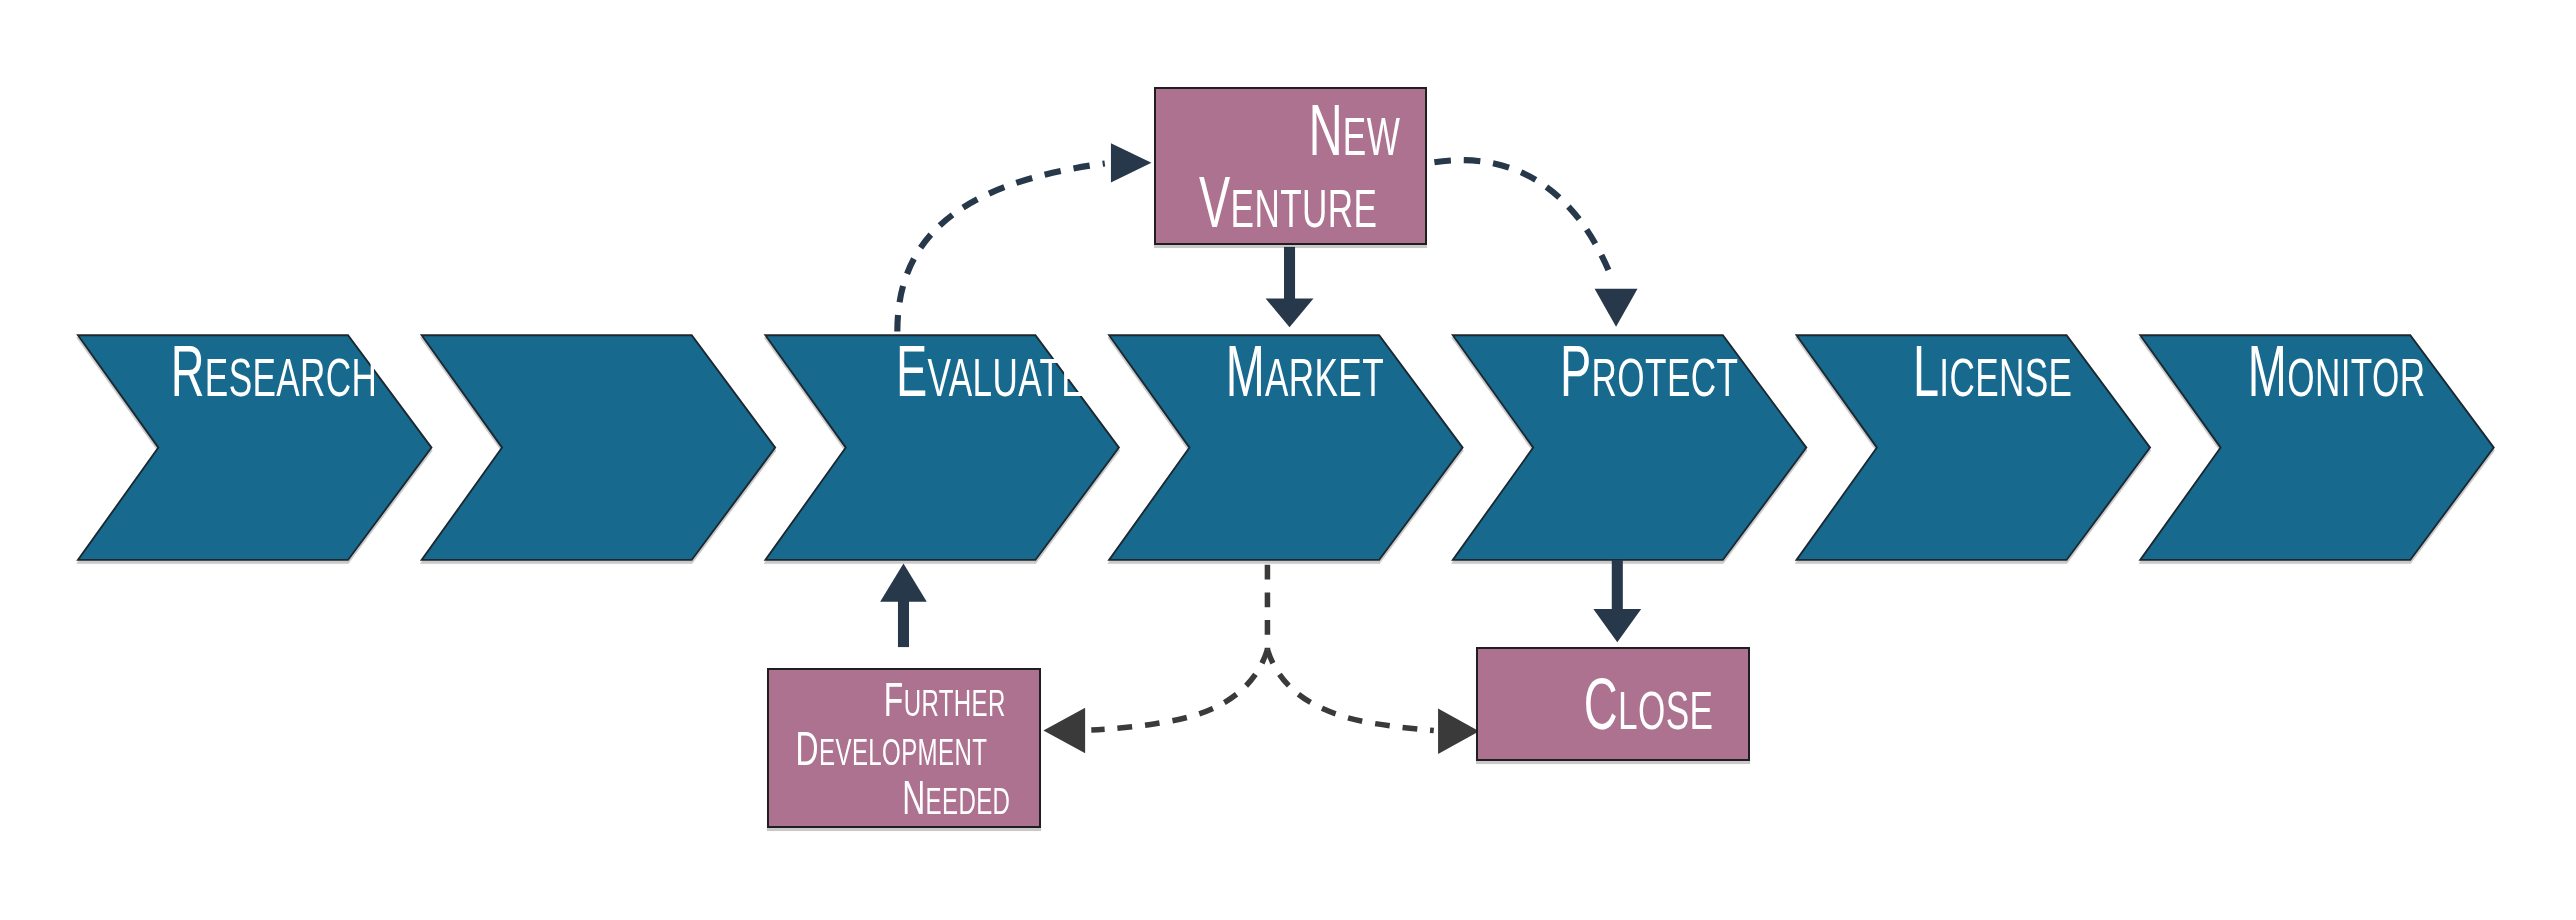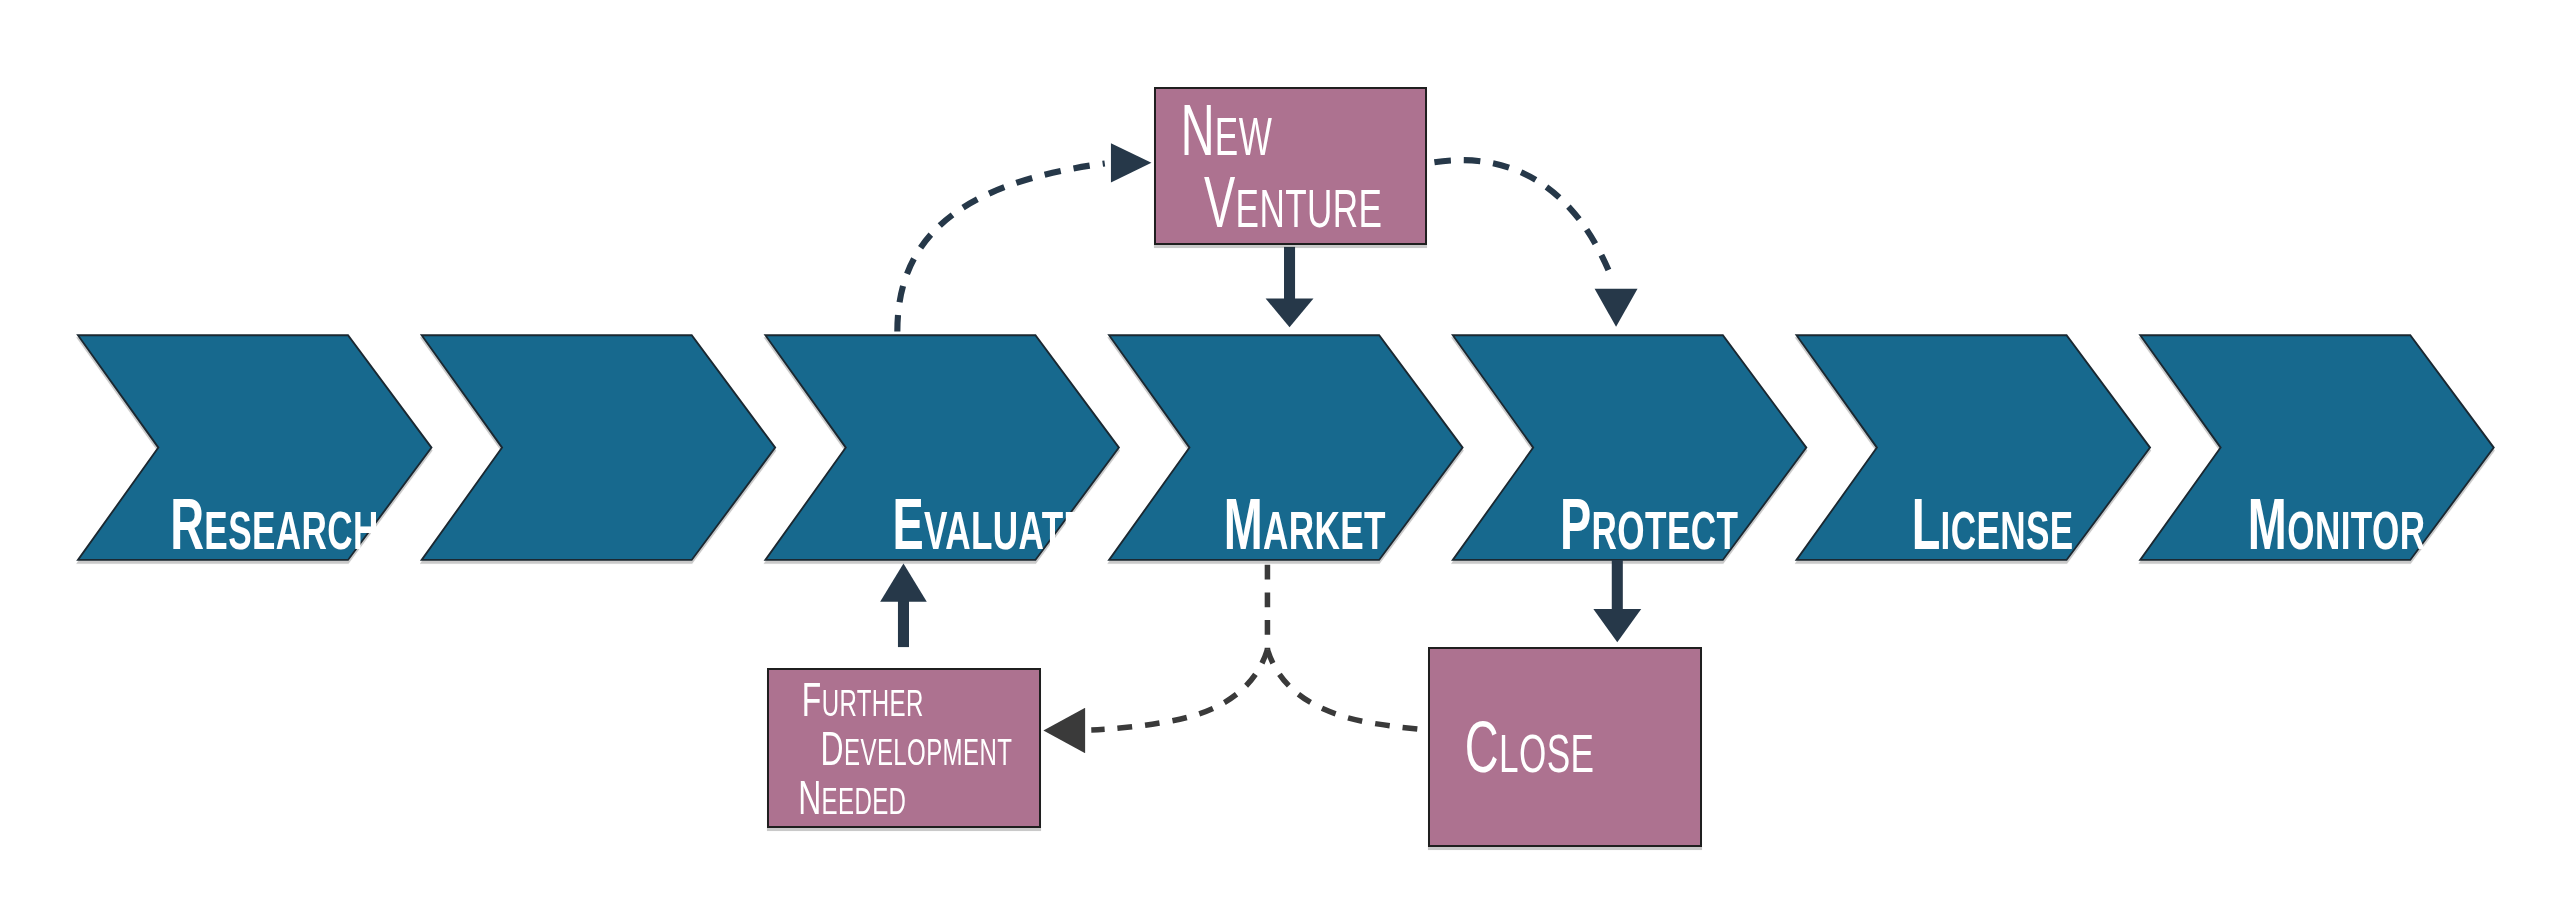--- a/index.html
+++ b/index.html
@@ -29,51 +29,50 @@
     filter:drop-shadow(0px 5px 1px rgba(40,40,40,0.25));
   }
   svg .solid{fill:var(--arrow);stroke:none;}
   svg .dash-top{fill:none;stroke:var(--dashed_top);stroke-width:10;stroke-dasharray:27 21;}
   svg .dash-bot{fill:none;stroke:var(--dashed_bottom);stroke-width:9;stroke-dasharray:24 21;}
   svg .head-top{fill:var(--dashed_top);stroke:none;}
   svg .head-bot{fill:var(--dashed_bottom);stroke:none;}
 
   .chev-label{
     position:absolute;top:335px;height:225px;width:276px;
-    display:flex;align-items:flex-end;justify-content:center;
+    display:flex;align-items:flex-start;justify-content:center;
     --big:72px;--small:54px;
     pointer-events:none;
-    font-weight:bold;
   }
   .sc{
     display:inline-block;
     transform:scaleX(0.65);
     transform-origin:50% 50%;
     white-space:pre;
     text-transform:uppercase;
     color:var(--text);
     line-height:1;
     letter-spacing:0.6px;
   }
   .sc .b{font-size:var(--big);}
   .sc .s{font-size:var(--small);}
 
   .pbox{
     position:absolute;
     background:var(--box);
     border:2.5px solid var(--box_border);
     box-sizing:border-box;
     display:flex;flex-direction:column;
-    align-items:flex-start;justify-content:center;
+    align-items:flex-end;justify-content:center;
     box-shadow:0 3.1px 0.6px rgba(40,40,40,0.25);
   }
   .pbox .line{text-align:center;line-height:1.02;}
   #box-new-venture{left:1154px;top:87px;width:273px;height:158px;--big:72px;--small:54px;}
   #box-further-development{left:767px;top:646px;width:274px;height:160px;margin-top:22px;--big:49px;--small:37px;}
-  #box-close{left:1428px;top:647px;width:274px;height:200px;--big:72px;--small:54px;}
+  #box-close{left:1476px;top:647px;width:274px;height:114px;--big:72px;--small:54px;}
 </style>
 </head>
 <body>
 
 <div class="canvas">
 
   <svg class="layer" viewBox="0 0 4197 1500">
 
     <g>
       <polygon class="chev" points="127,546 567,546 703,729 567,912 127,912 258,729"></polygon>

